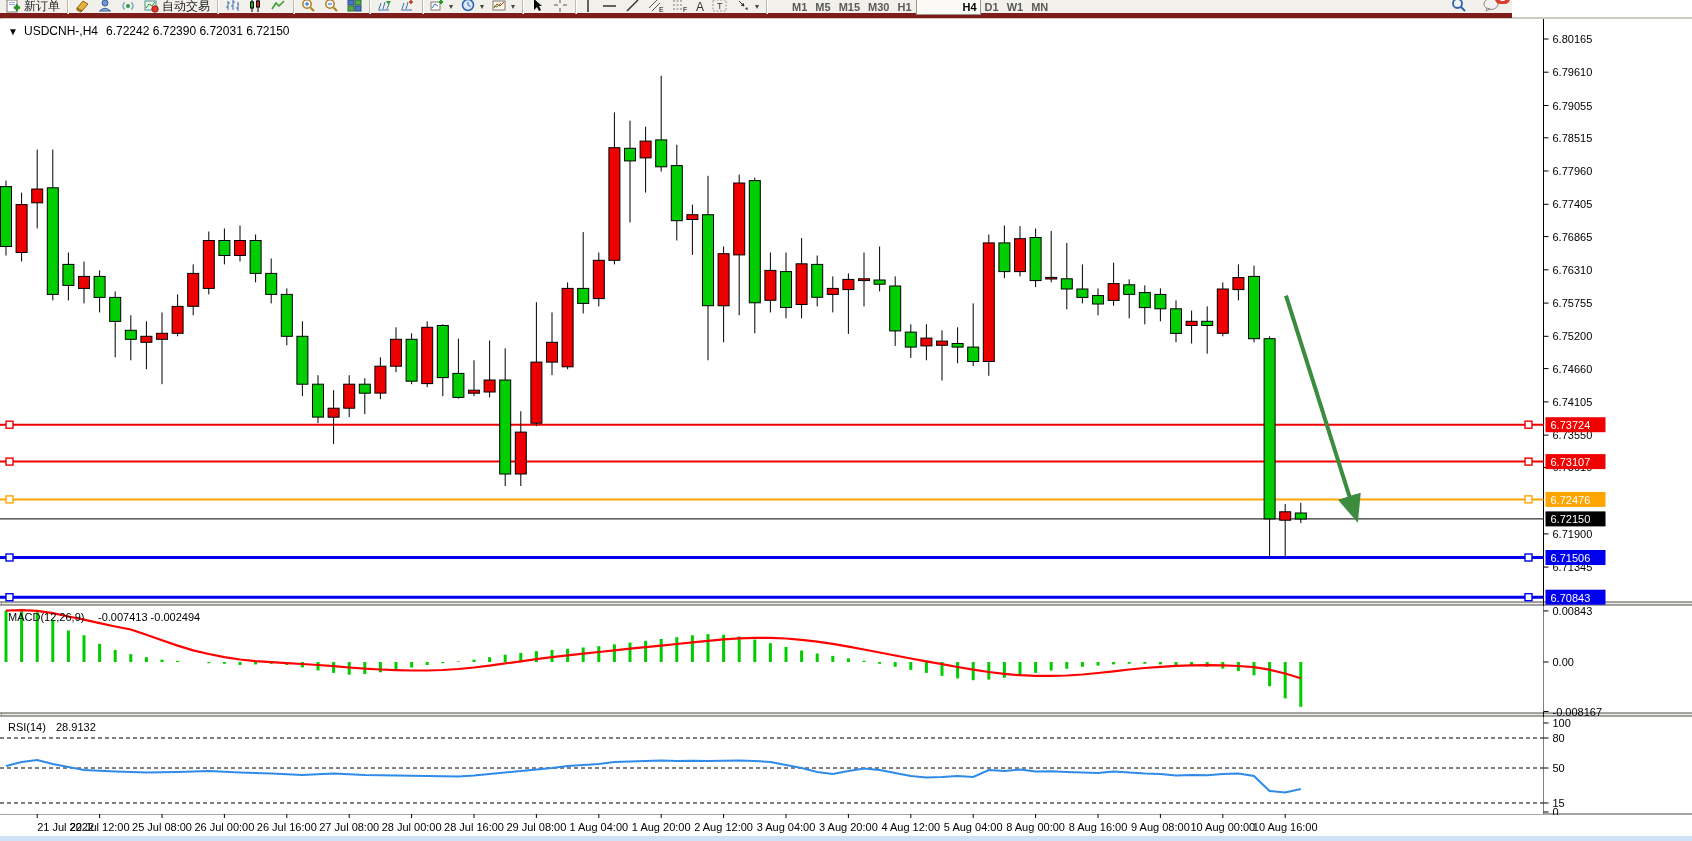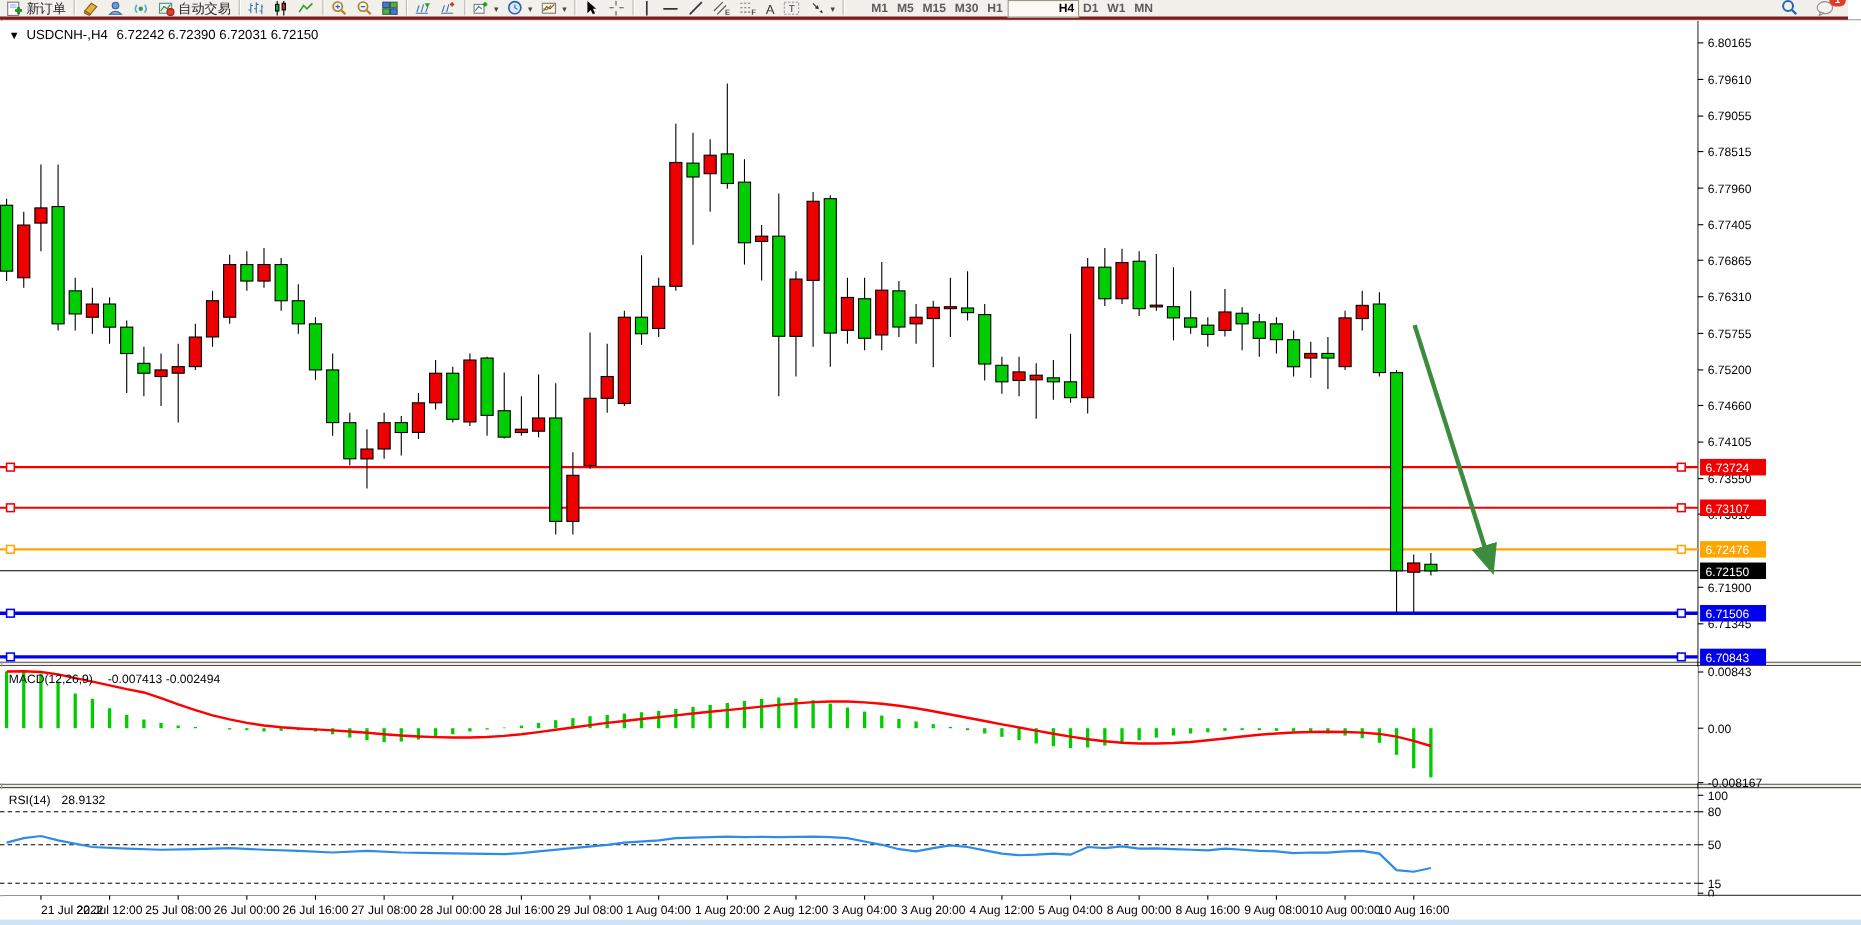--- a/index.html
+++ b/index.html
@@ -1,20 +1,20 @@
 <!DOCTYPE html>
 <html><head>
 <meta charset="utf-8">
 <style>
   html,body{margin:0;padding:0;background:#fff;width:1692px;height:841px;overflow:hidden;
     font-family:"Liberation Sans",sans-serif;-webkit-font-smoothing:antialiased;}
   #stage{position:relative;width:1692px;height:841px;background:#fff;}
   
-  #toolbar{position:absolute;left:0;top:0;width:1680px;height:18px;background:#f2f0ea;
-    border-bottom:3px solid #7f1d1d;display:flex;align-items:flex-start;padding:0 2px;box-sizing:border-box;z-index:5;font-size:12px;}
+  #toolbar{position:absolute;left:0;top:0;width:1512px;height:18px;background:#f2f0ea;
+    border-bottom:5px solid #7f1d1d;display:flex;align-items:center;padding:0 2px;box-sizing:border-box;z-index:5;font-size:12px;}
   .tb{display:inline-flex;align-items:center;gap:3px;height:17px;padding:0 3px;border:1px solid transparent;
     background:transparent;font-family:"Liberation Sans",sans-serif;font-size:12px;color:#222;cursor:default;}
   .tb .lbl{white-space:nowrap;}
   .sep{width:1px;height:14px;background:#bdbaae;margin:0 3px;box-shadow:1px 0 0 #fff;}
   .caret{font-size:8px;color:#444;margin-left:1px;}
   .tfwrap{display:flex;align-items:center;margin-left:18px;}
   .tf{height:16px;min-width:22px;padding:0 3px;border:1px solid transparent;background:transparent;
     font-family:"Liberation Sans",sans-serif;font-size:11px;font-weight:bold;color:#5a5a5a;}
   .tf.active{background:#fbfaf6;border:1px solid #9a9789;color:#000;padding-left:46px;}
   #tb-right{margin-left:auto;display:flex;align-items:center;gap:8px;padding-right:6px;}

